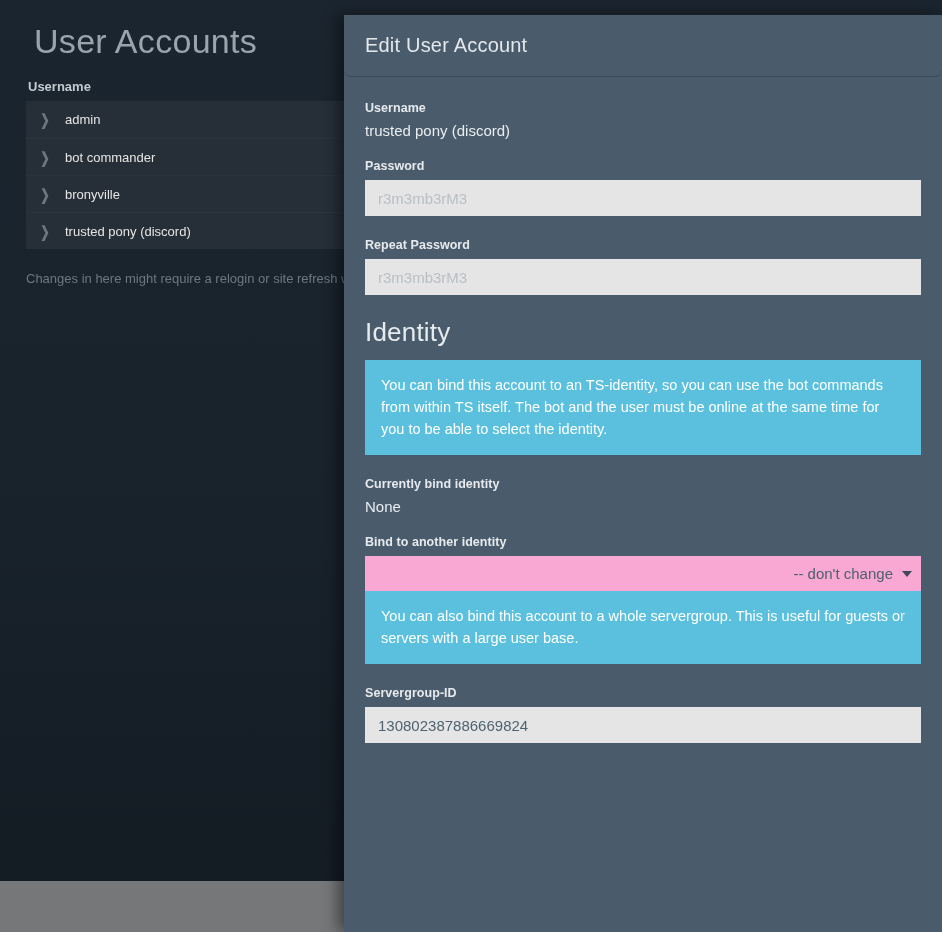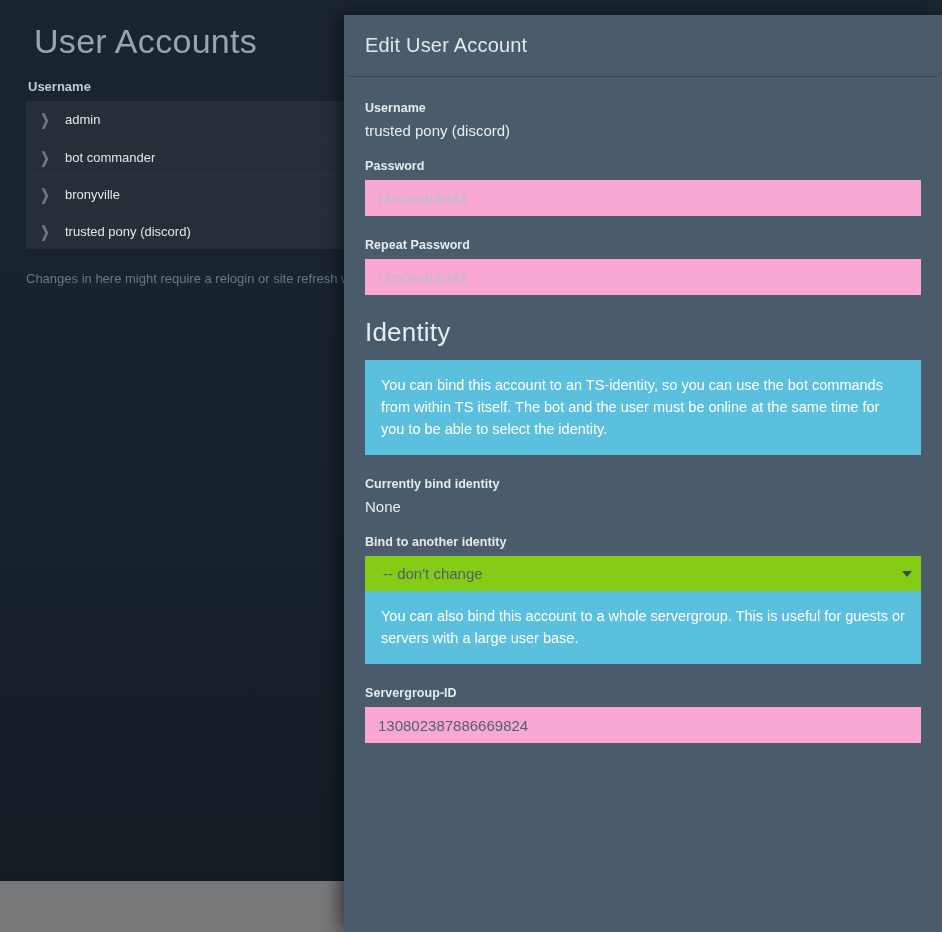--- a/index.html
+++ b/index.html
@@ -152,21 +152,21 @@
     font-size: 15px;
     font-weight: 300;
     color: #e9edf0;
     margin-bottom: 20px;
   }
 
   .txt-input {
     display: block;
     width: 100%;
     height: 36px;
-    background: #f9a8d4;
+    background: #e5e5e5;
     border: none;
     border-radius: 0;
     padding: 12px 13px;
     font-family: "Liberation Sans", sans-serif;
     font-size: 15px;
     font-weight: 300;
     color: #50626f;
     outline: none;
   }
   .txt-input::placeholder { color: #b9bfc4; opacity: 1; }
@@ -187,31 +187,32 @@
     font-weight: 400;
     line-height: 1.52;
     padding: 14px 16px 15px 16px;
   }
 
   .sel-wrap { position: relative; width: 100%; }
   .sel-input {
     display: block;
     width: 100%;
     height: 35px;
-    background: #84cc16;
+    background: #f9a8d4;
     border: none;
     padding: 0 28px 0 18px;
     font-family: "Liberation Sans", sans-serif;
     font-size: 15px;
     font-weight: 300;
     color: #4e606d;
     line-height: 35px;
     cursor: pointer;
     white-space: nowrap;
     overflow: hidden;
+    text-align: right;
   }
   .sel-arrow {
     position: absolute;
     right: 9px;
     top: 50%;
     transform: translateY(-50%);
     width: 0; height: 0;
     border-left: 5px solid transparent;
     border-right: 5px solid transparent;
     border-top: 6px solid #3c4a58;

